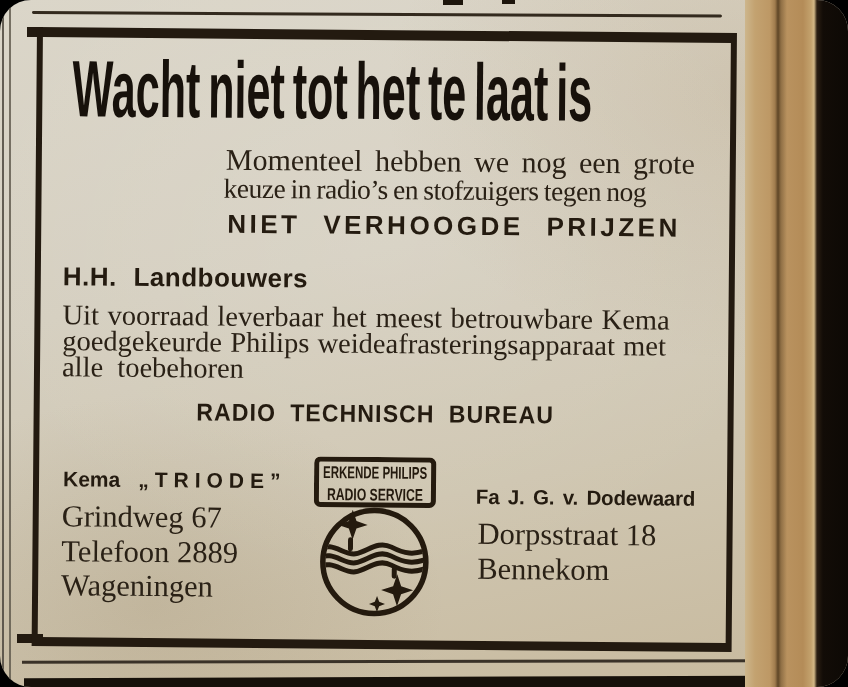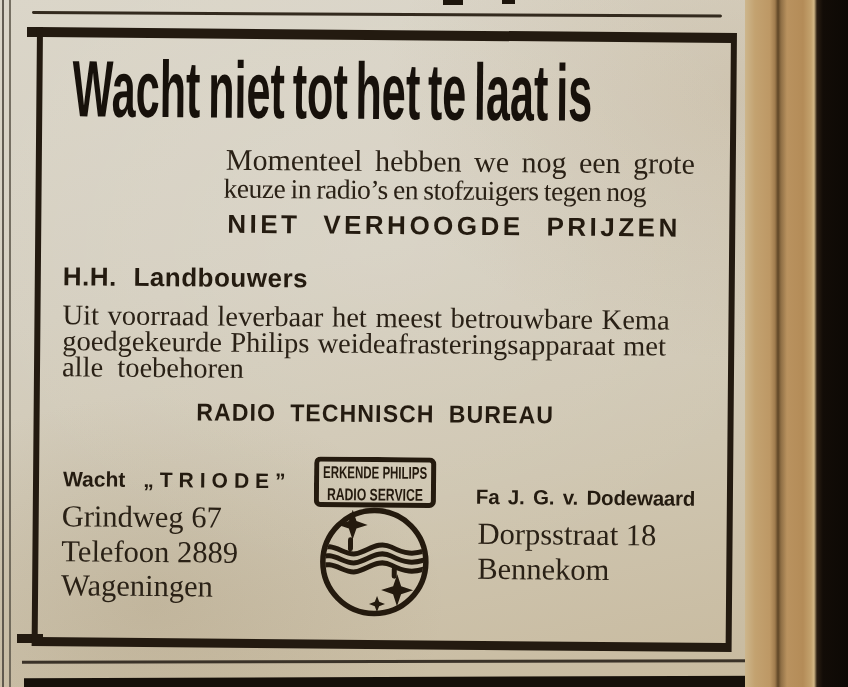--- a/index.html
+++ b/index.html
@@ -5,20 +5,21 @@
   * { margin:0; padding:0; box-sizing:border-box; }
   html,body { background:#000; }
   #page {
     position:relative; width:848px; height:687px; overflow:hidden;
     font-family:"Liberation Sans", sans-serif; color:#241c12;
     background:
       radial-gradient(420px 300px at 18% 88%, rgba(120,95,55,.14), transparent 70%),
       radial-gradient(520px 380px at 88% 14%, rgba(160,125,75,.16), transparent 70%),
       radial-gradient(620px 500px at 45% 35%, rgba(255,255,255,.10), transparent 70%),
       linear-gradient(168deg, #dbd6c9 0%, #d5cfc0 38%, #cfc6b1 68%, #c7b99d 100%);
+    border-radius: 31px;
   }
   
   .rule-a { position:absolute; left:2px; top:0; width:2px; height:687px; background:#4e483e; opacity:.85; }
   .rule-b { position:absolute; left:9px; top:0; width:2px; height:687px; background:#5d564a; opacity:.8; }
   
   .top-rule { position:absolute; left:32px; top:11px; width:690px; height:3px; background:#332a1e; transform:rotate(.3deg); transform-origin:0 0; border-radius:2px; }
   .top-mark { position:absolute; background:#1d150c; }
   .m1 { left:443px; top:0; width:20px; height:5px; }
   .m2 { left:502px; top:0; width:13px; height:4px; }
   
@@ -85,21 +86,21 @@
     <div class="intro-em">NIET VERHOOGDE PRIJZEN</div>
 
     <div class="salutation">H.H. Landbouwers</div>
 
     <div class="body-l1 serif">Uit voorraad leverbaar het meest betrouwbare Kema</div>
     <div class="body-l2 serif">goedgekeurde Philips weideafrasteringsapparaat met</div>
     <div class="body-l3 serif">alle toebehoren</div>
 
     <div class="bureau">RADIO TECHNISCH BUREAU</div>
 
-    <div class="lc-name"><span>Wacht</span><span class="lc-brand">„TRIODE”</span></div>
+    <div class="lc-name"><span>Kema</span><span class="lc-brand">„TRIODE”</span></div>
     <div class="lc-lines serif">
       <div>Grindweg 67</div>
       <div>Telefoon 2889</div>
       <div>Wageningen</div>
     </div>
 
     <svg class="logo" width="124" height="170" viewBox="0 0 124 170">
       <defs>
         <clipPath id="circ">
             <circle cx="61" cy="105" r="49"></circle>

